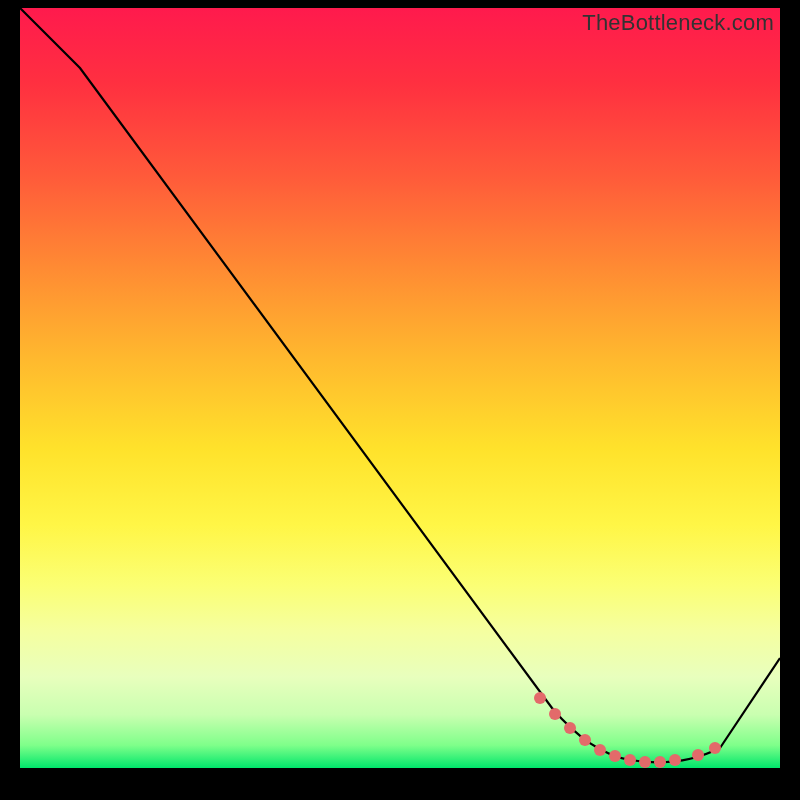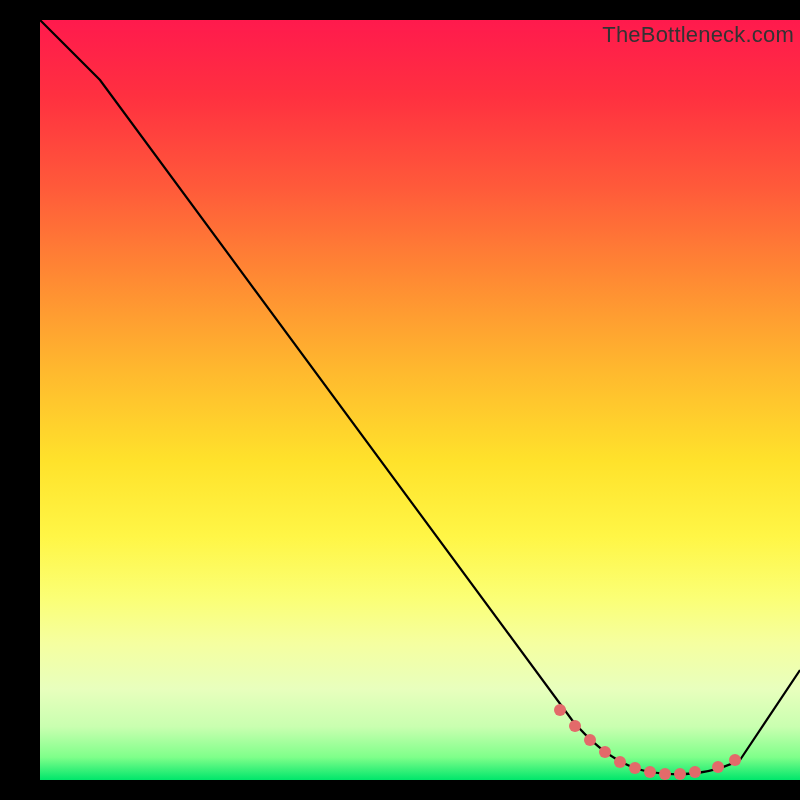--- a/index.html
+++ b/index.html
@@ -13,39 +13,38 @@
   }
   .frame {
     position: relative;
     width: 800px;
     height: 800px;
     background: #000;
   }
   .plot {
     position: absolute;
     left: 20px;
-    top: 20px;
+    top: 8px;
     width: 760px;
     height: 760px;
     background: linear-gradient(to bottom,
       #ff1a4d 0%,
       #ff3040 10%,
       #ff5a3a 22%,
       #ff8a33 34%,
       #ffb82e 46%,
       #ffe22b 58%,
       #fff646 68%,
       #fbff75 76%,
       #f5ffa0 82%,
       #e8ffbd 88%,
       #c9ffb0 93%,
       #7fff8a 97%,
       #00e66b 100%
     );
-    margin-left: 20px;
   }
   .watermark {
     position: absolute;
     top: 2px;
     right: 6px;
     color: #333333;
     font-size: 22px;
     font-weight: 500;
     letter-spacing: 0.2px;
     user-select: none;

